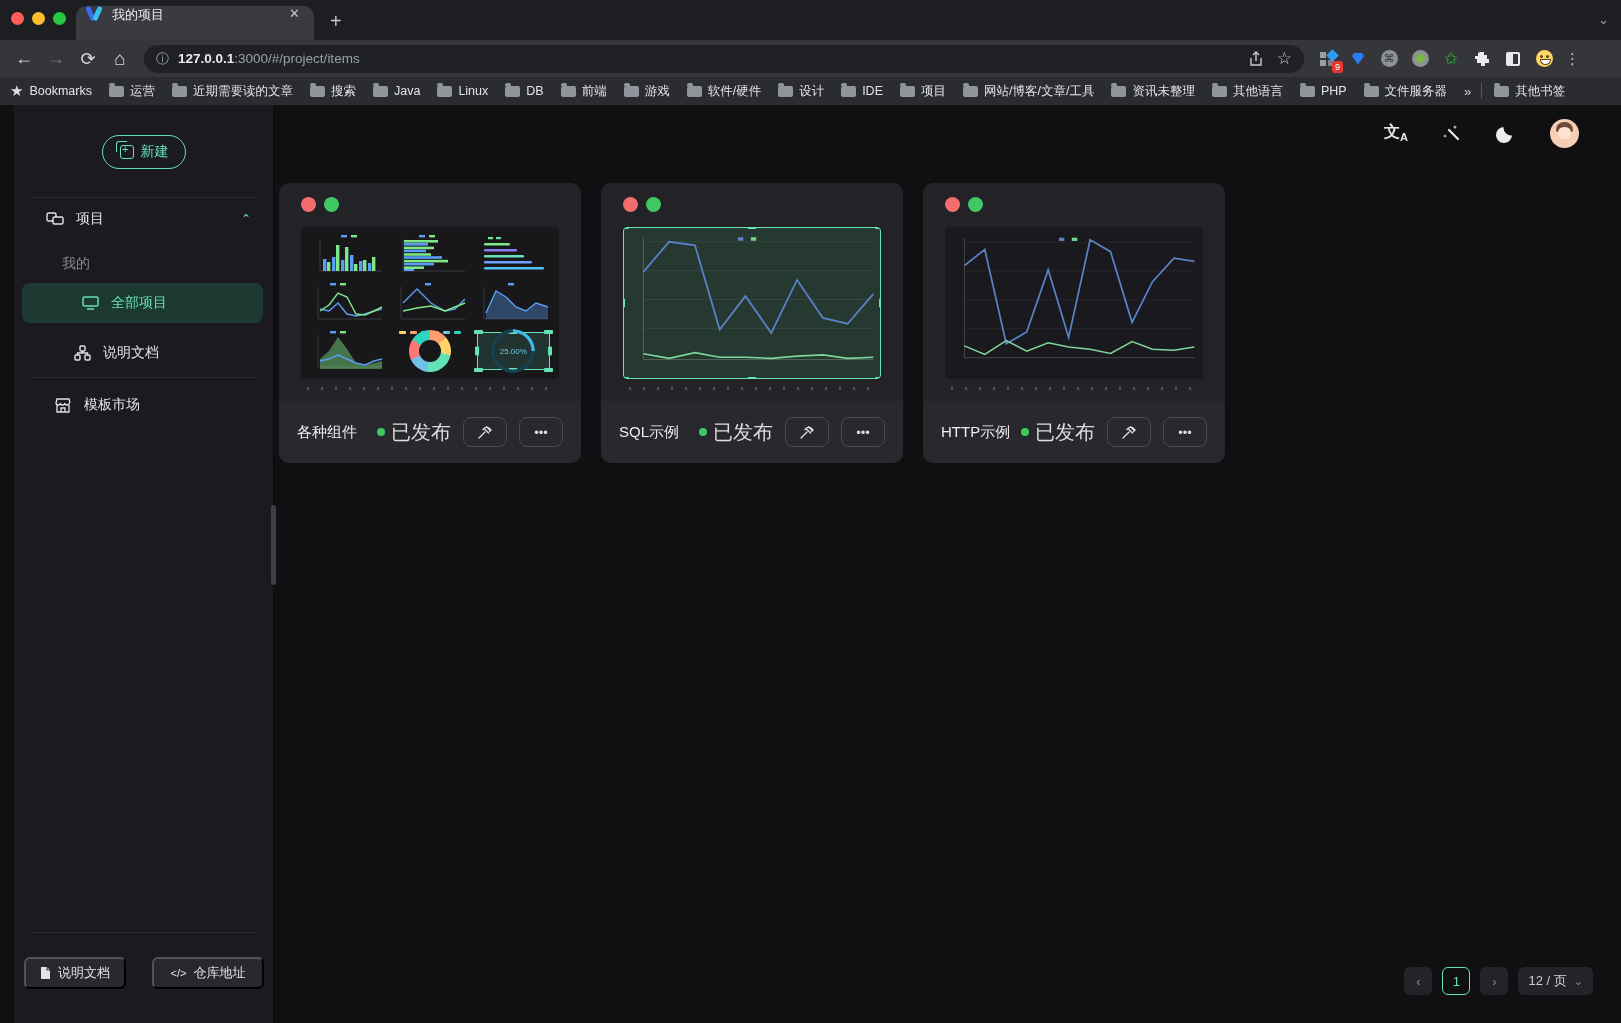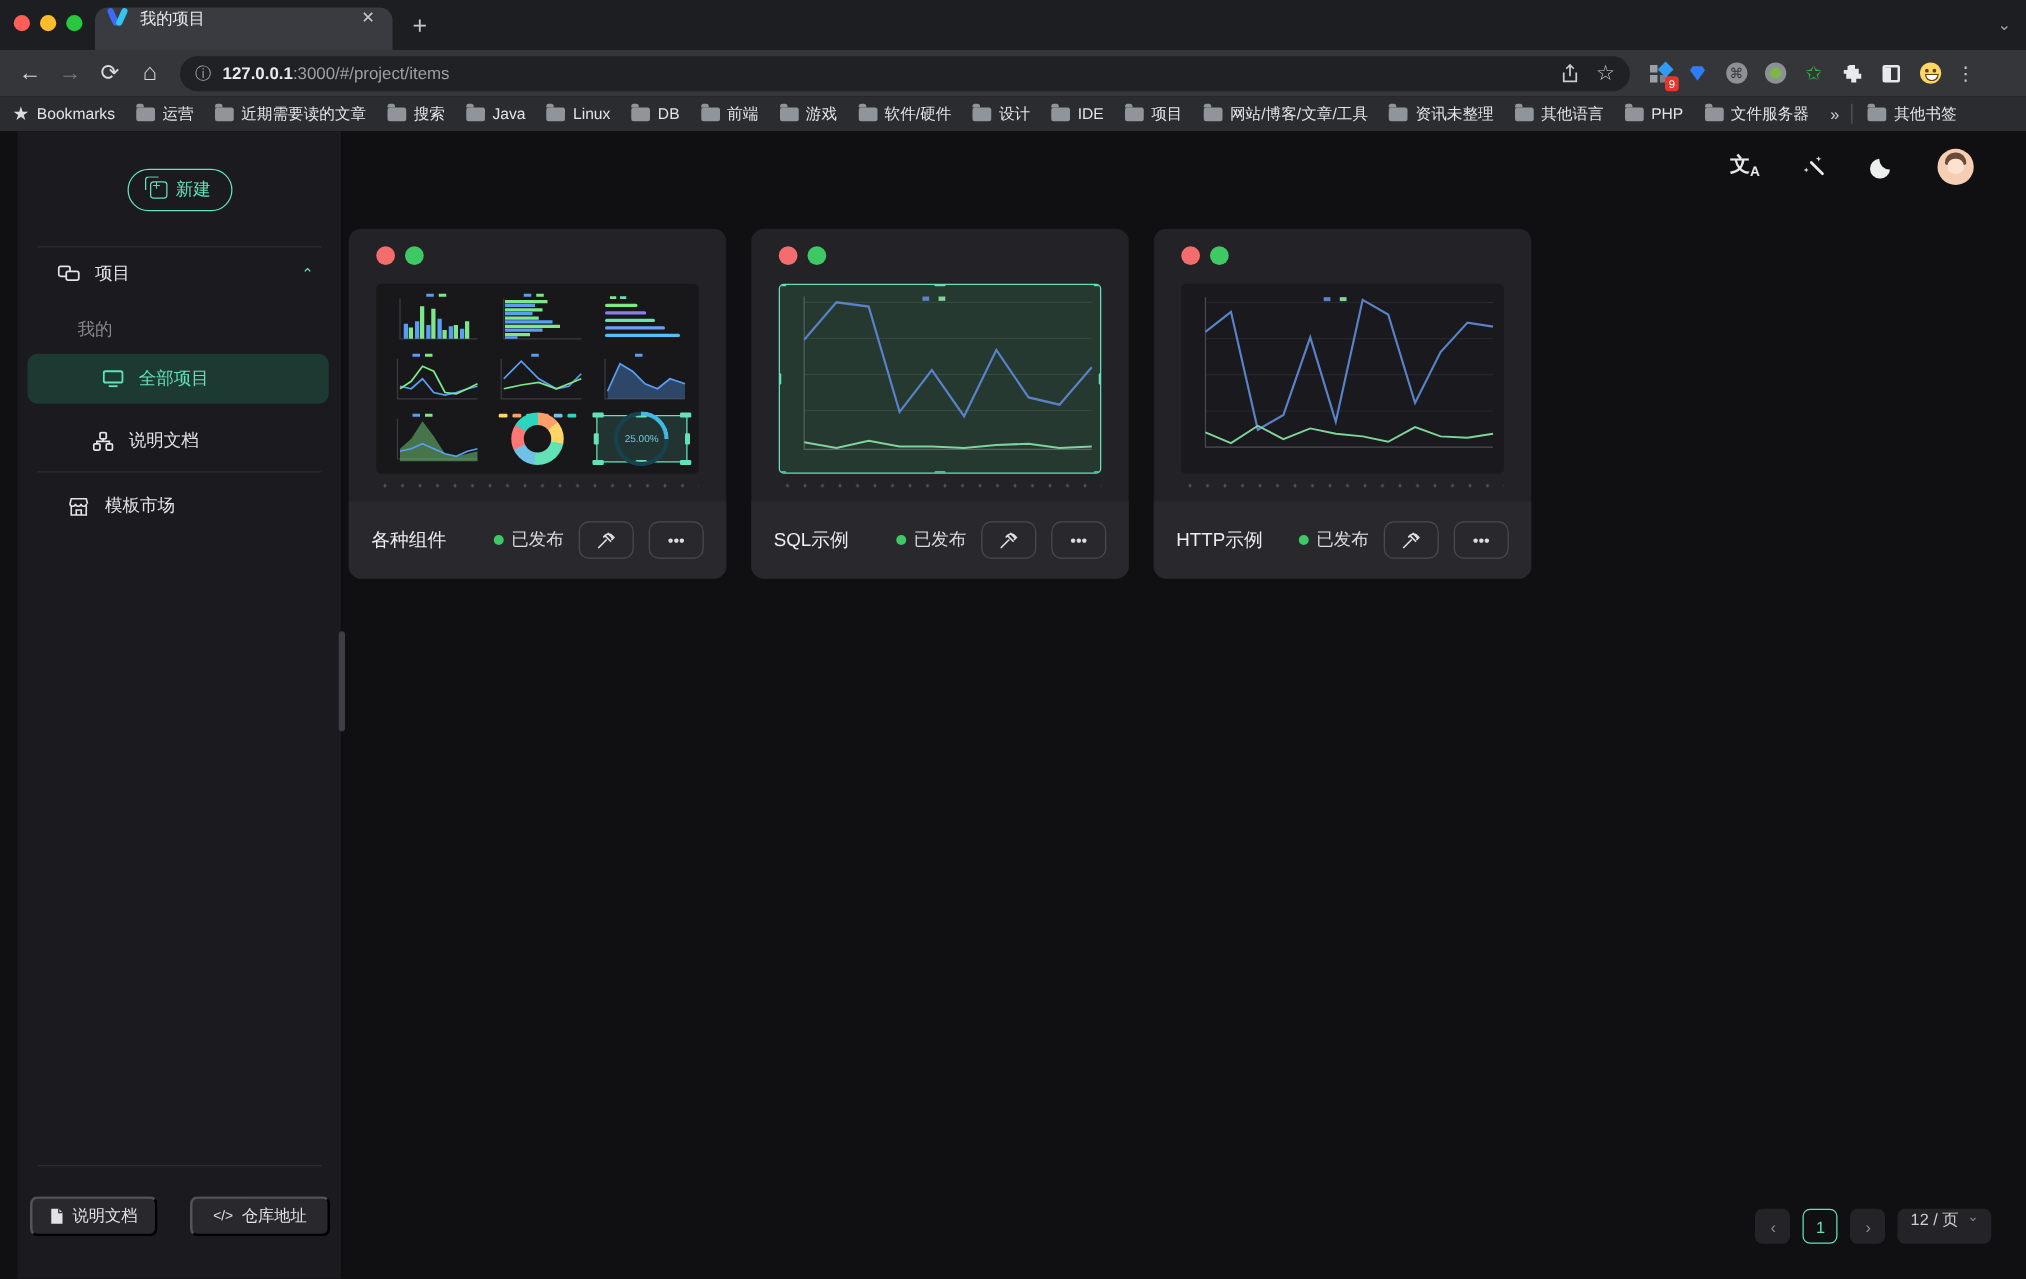--- a/index.html
+++ b/index.html
@@ -109,21 +109,21 @@
   .cdot.r{background:#f56c6c}.cdot.g{background:#3ec965}
   .thumb { position:absolute; left:22px; top:44px; width:258px; height:152px; border-radius:4px;
     background:#18181b; overflow:hidden; }
   .thumb.sel { background:#253931; border:1px solid #63e2b7; }
   .dotline { position:absolute; left:22px; right:22px; top:204px; height:3px;
     background-image:radial-gradient(circle,#55555a 1.1px,transparent 1.3px);
     background-size:14px 3px; background-repeat:repeat-x; }
   .cfooter { position:absolute; left:0; right:0; bottom:0; height:62px; background:#28282d;
     border-radius:0 0 10px 10px; display:flex; align-items:center; padding:0 18px; }
   .ctitle { color:#ededef; font-size:15px; }
-  .status { display:flex; align-items:center; gap:6px; margin-left:auto; color:#dcdcdf; font-size:14px; }
+  .status { display:flex; align-items:center; gap:6px; margin-left:auto; color:#dcdcdf; font-size:20px; }
   .stdot { width:8px; height:8px; border-radius:50%; background:#3ec965; }
   .cbtn { width:44px; height:30px; border:1px solid #4a4a4f; border-radius:8px; background:transparent;
     color:#dddde0; display:flex; align-items:center; justify-content:center; margin-left:12px; font-size:13px; }
 
   
   .minigrid { position:absolute; inset:6px; display:grid; grid-template-columns:repeat(3,1fr);
     grid-template-rows:repeat(3,1fr); gap:4px; }
   .cell { position:relative; display:flex; align-items:center; justify-content:center; }
   .donut { width:42px; height:42px; border-radius:50%;
     background:conic-gradient(#ff9f69 0 14%, #ffd666 14% 28%, #63e2b7 28% 52%, #70c0e8 52% 68%,
@@ -142,21 +142,21 @@
   .gaugetxt { position:absolute; left:0; right:0; top:50%; transform:translateY(-50%); text-align:center;
     color:#6fc6e2; font-size:8px; }
 
   
   .pager { position:absolute; right:28px; bottom:28px; display:flex; align-items:center; gap:10px; }
   .pbtn { width:28px; height:28px; background:#242428; border-radius:6px; color:#8b8b90; font-size:13px;
     display:flex; align-items:center; justify-content:center; }
   .pcur { width:28px; height:28px; border:1px solid #63e2b7; border-radius:6px; color:#63e2b7;
     font-size:13px; display:flex; align-items:center; justify-content:center; background:transparent; }
   .psize { height:28px; padding:0 10px; background:#242428; border-radius:6px; color:#cfcfd3;
-    font-size:13px; display:flex; gap:7px; }
+    font-size:13px; display:flex; align-items:center; gap:7px; }
   .psize .ch { color:#8b8b90; font-size:11px; }
 
   .scrollthumb { position:absolute; left:10px; top:400px; width:5px; height:80px; background:#3e3e44;
     border-radius:3px; }
   svg { display:block; }
 </style>
 </head>
 <body>
 
 <div class="win">

